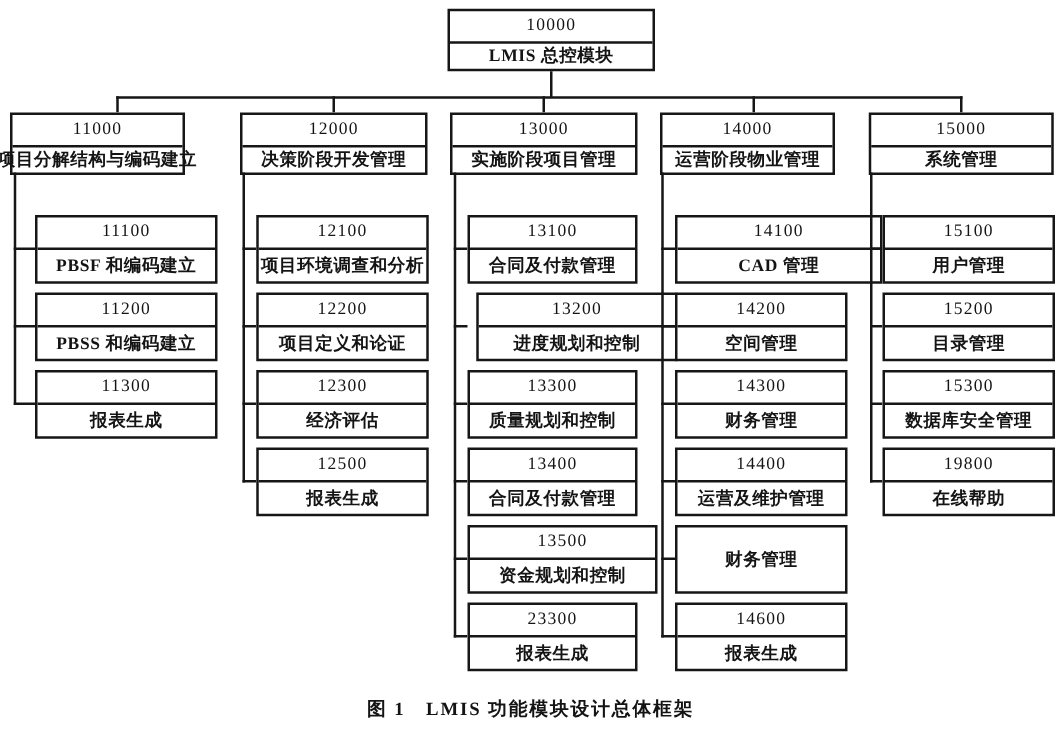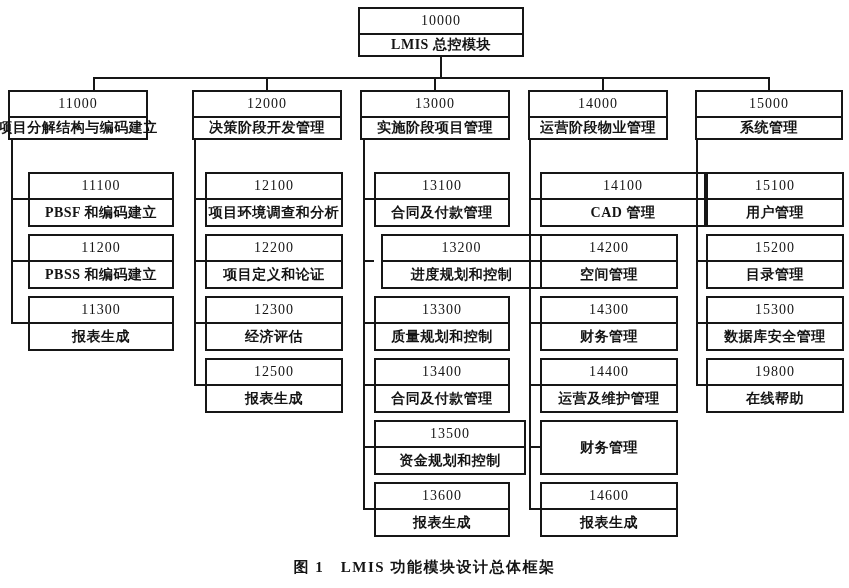--- a/index.html
+++ b/index.html
@@ -129,21 +129,21 @@
   </div>
   <div class="box" style="left:374px;top:358px;width:136px;height:55px">
     <div class="code">13400</div>
     <div class="label">合同及付款管理</div>
   </div>
   <div class="box" style="left:374px;top:420px;width:152px;height:55px">
     <div class="code">13500</div>
     <div class="label">资金规划和控制</div>
   </div>
   <div class="box" style="left:374px;top:482px;width:136px;height:55px">
-    <div class="code">13600</div>
+    <div class="code">23300</div>
     <div class="label">报表生成</div>
   </div>
 
   <div class="vline" style="left:529px;top:138px;height:372px"></div>
   <div class="hline" style="left:529px;top:198px;width:11px"></div>
   <div class="hline" style="left:529px;top:260px;width:11px"></div>
   <div class="hline" style="left:529px;top:322px;width:11px"></div>
   <div class="hline" style="left:529px;top:384px;width:11px"></div>
   <div class="hline" style="left:529px;top:446px;width:11px"></div>
   <div class="hline" style="left:529px;top:508px;width:11px"></div>

